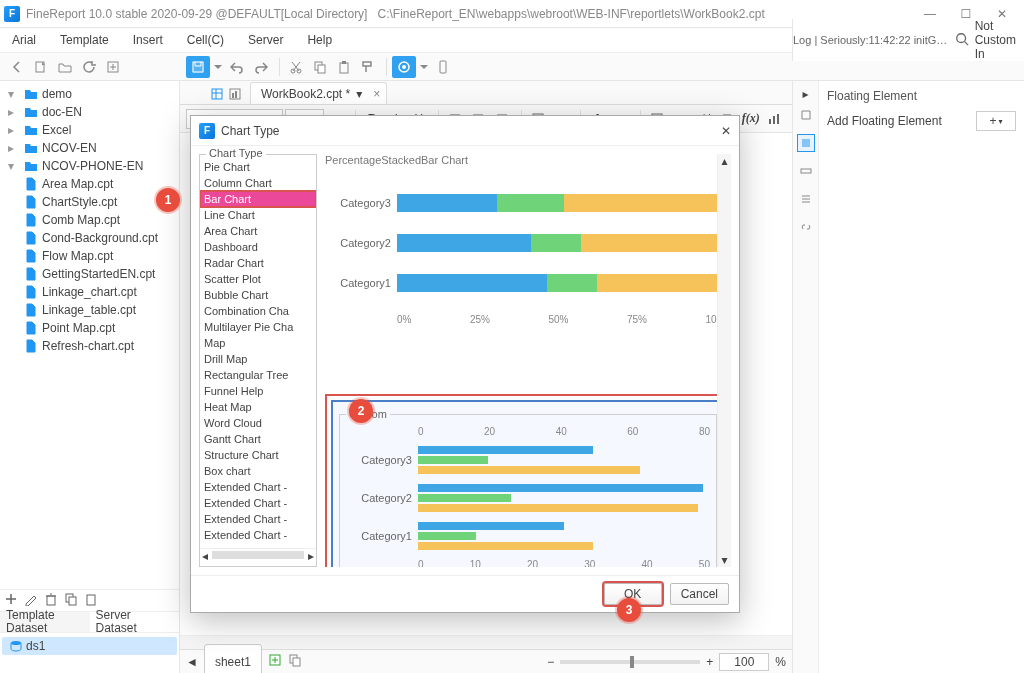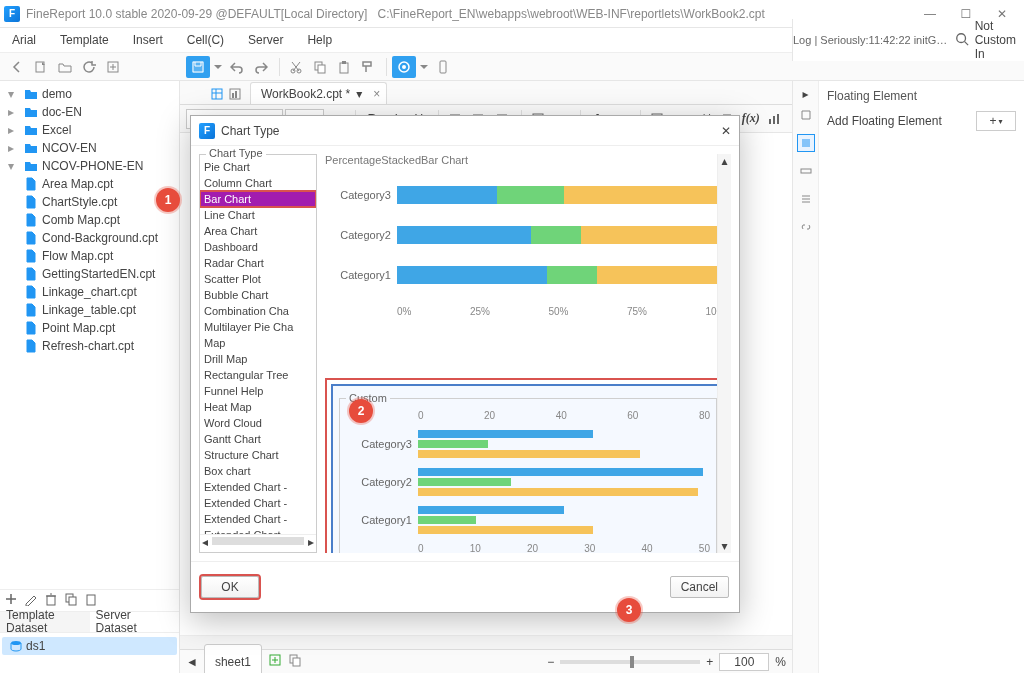--- a/index.html
+++ b/index.html
@@ -134,38 +134,38 @@
 .dhdr .logo {
   width:16px; height:16px; background:linear-gradient(135deg,#22a0ff,#0b74d8); border-radius:2px; margin-right:6px;
   display:inline-flex; align-items:center; justify-content:center; color:#fff; font-size:10px; font-weight:bold;
 }
 .dhdr .spacer { flex:1; }
 .dbody { flex:1; display:flex; overflow:hidden;}
 .dlistwrap { border:1px solid #ccc; margin:8px 4px 8px 8px; position:relative; padding:4px 0; width:118px; display:flex; flex-direction:column;}
 .dlistwrap .legend { position:absolute; top:-8px; left:6px; background:#fff; padding:0 3px; font-size:11px; color:#555;}
 .dlistwrap .listitems { flex:1; overflow:hidden; }
 .dlistwrap .litem { height:16px; line-height:16px; padding:0 4px; font-size:11px; white-space:nowrap; overflow:hidden;}
-.dlistwrap .litem.sel { background:#a21caf; color:#fff; }
+.dlistwrap .litem.sel { background:#ec4899; color:#fff; }
 .dlistwrap .scrollhint { height:14px; display:flex; justify-content:space-between; padding:0 2px; border-top:1px solid #eee;}
 .dpreview { flex:1; margin:8px 8px 8px 4px; overflow:auto; border:none; position:relative;}
-.previewstack { display:flex; flex-direction:column; gap:16px; }
+.previewstack { display:flex; flex-direction:column; gap:24px; }
 .previewtitle { font-size:11px; color:#777; }
 .preview1 { height:180px; }
 .preview2 {
   border:2px solid #d9534f; padding:4px; background:#fff;
 }
 .preview2 .inner {
   border:2px solid #4a7ec9; background:#f5f9ff; padding:6px;
 }
 fieldset.custom {
   border:1px solid #cfcfcf; margin:0; padding:6px;
 }
 fieldset.custom legend { font-size:11px; color:#666; padding:0 3px;}
 .dfoot {
-  height:51px; display:flex; align-items:center; justify-content:space-between; gap:8px; padding:0 10px;
+  height:37px; display:flex; align-items:center; justify-content:flex-end; gap:8px; padding:0 10px;
   border-top:1px solid #eee;
 }
 .btn {
   min-width:58px; height:22px; border:1px solid #bbb; background:linear-gradient(#fff,#f2f2f2);
   display:inline-flex; align-items:center; justify-content:center; padding:0 10px; border-radius:2px;
 }
 .btn.hl { outline:2px solid #d9534f; }
 .callout {
   position:absolute; width:24px; height:24px; border-radius:50%; background:#e74c3c; color:#fff;
   display:flex; align-items:center; justify-content:center; font-weight:bold; box-shadow:0 0 0 2px rgba(231,76,60,0.3);

